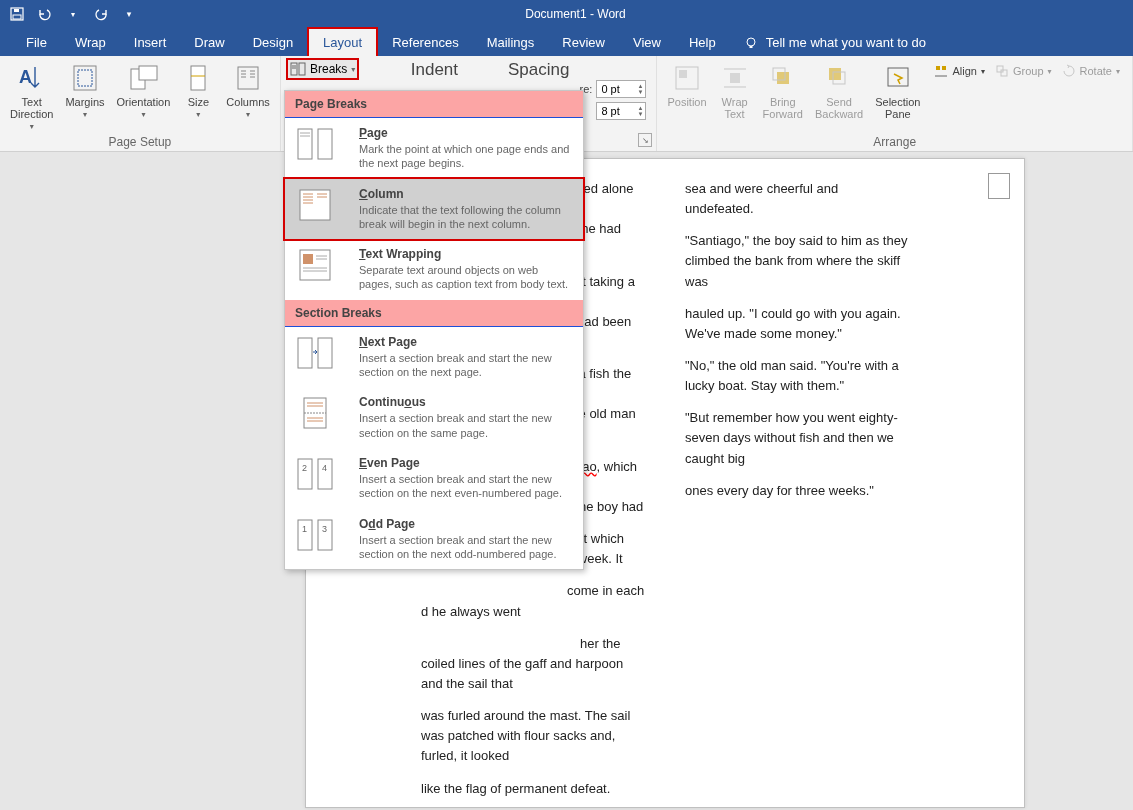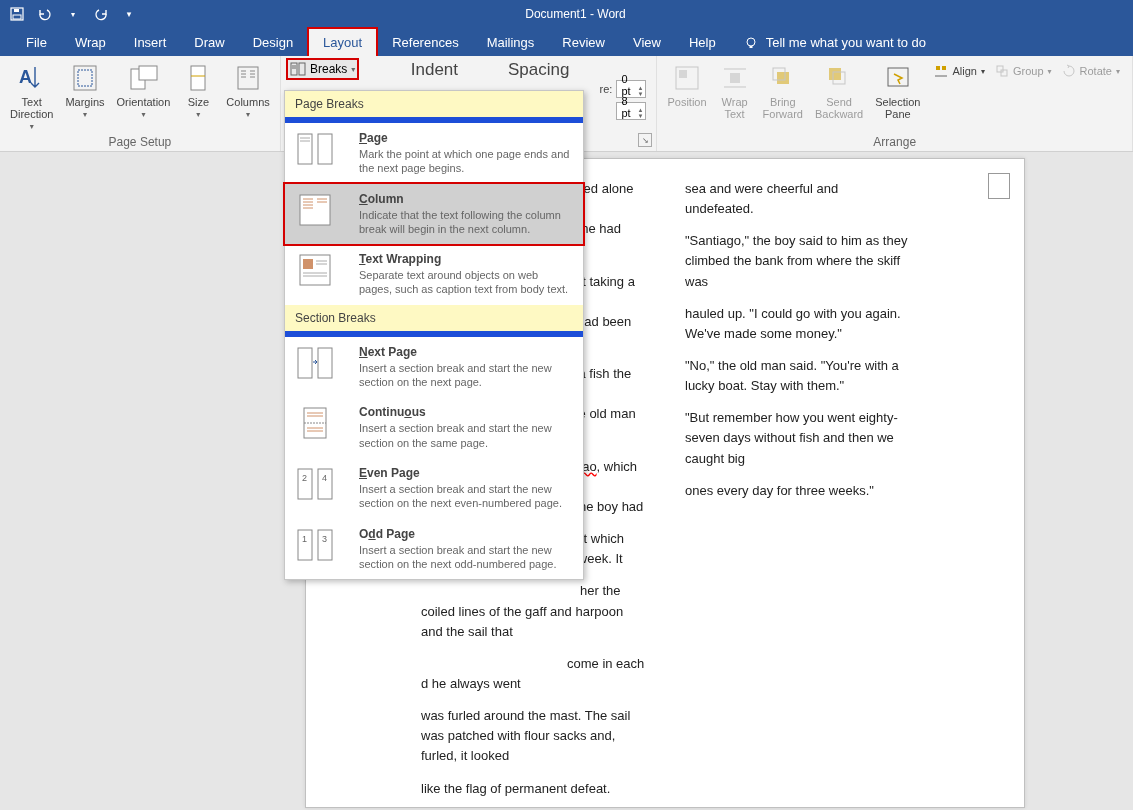--- a/index.html
+++ b/index.html
@@ -17,27 +17,27 @@
 .bulb { width: 14px; height: 14px; }
 
 .ribbon { background: #f3f3f3; height: 96px; border-bottom: 1px solid #d0d0d0; display: flex; position: relative; }
 .rgroup { border-right: 1px solid #e0e0e0; padding: 4px 8px 2px 8px; display: flex; flex-direction: column; justify-content: space-between; }
 .rgroup-inner { display: flex; gap: 8px; align-items: flex-start; }
 .rbtn { display: flex; flex-direction: column; align-items: center; gap: 2px; font-size: 11px; color: #444; cursor: pointer; padding: 2px; }
 .rbtn-icon { width: 32px; height: 32px; display: flex; align-items: center; justify-content: center; }
 .rgroup-label { text-align: center; font-size: 12px; color: #666; padding-top: 2px; }
 .small-ctrl { font-size: 11px; color: #444; display: flex; align-items: center; gap: 4px; padding: 2px 4px; }
 .breaks-btn { border: 2px solid #d40000; background: #e8e8e8; padding: 2px 2px; display: flex; align-items: center; gap: 4px; font-size: 12px; }
-.spin { width: 30px; height: 18px; border: 1px solid #ababab; background: #fff; font-size: 11px; display: flex; align-items: flex-end; justify-content: space-between; padding: 0 2px 0 4px; }
+.spin { width: 50px; height: 18px; border: 1px solid #ababab; background: #fff; font-size: 11px; display: flex; align-items: center; justify-content: space-between; padding: 0 2px 0 4px; }
 .spin-arrows { display: flex; flex-direction: column; font-size: 6px; line-height: 6px; color: #666; }
 .dlg-launcher { position: absolute; bottom: 4px; right: 4px; width: 14px; height: 14px; border: 1px solid #aaa; font-size: 8px; display: flex; align-items: center; justify-content: center; color: #666; }
 .disabled { opacity: 0.5; }
 
 .dropdown { position: absolute; left: 284px; top: 90px; width: 300px; background: #fff; border: 1px solid #c6c6c6; box-shadow: 2px 2px 6px rgba(0,0,0,0.25); z-index: 100; font-size: 12px; }
-.dd-header { background: #fef9c3; padding: 6px 10px; font-weight: 400; color: #444; border-bottom: 6px solid #1d4ed8; }
+.dd-header { background: #fca5a5; padding: 6px 10px; font-weight: 700; color: #444; border-bottom: 1px solid #1d4ed8; }
 .dd-item { display: flex; padding: 8px 10px; gap: 24px; cursor: pointer; }
 .dd-item.hl { background: #d0d0d0; border: 2px solid #d40000; margin: -2px; position: relative; z-index: 1; }
 .dd-icon { width: 40px; height: 36px; flex-shrink: 0; display: flex; align-items: center; justify-content: center; }
 .dd-text { flex: 1; }
 .dd-title { font-weight: 600; color: #444; }
 .dd-title u { text-decoration: underline; }
 .dd-desc { color: #666; font-size: 11px; line-height: 1.3; margin-top: 2px; }
 
 .document { position: absolute; left: 305px; top: 158px; width: 720px; height: 650px; background: #fff; border: 1px solid #c0c0c0; box-shadow: 0 0 4px rgba(0,0,0,0.1); padding: 20px 115px 20px 115px; }
 .columns { display: flex; gap: 40px; }
@@ -403,22 +403,22 @@
 
 <div class="document">
   <div class="pagemark"></div>
   <div class="columns">
     <div class="col">
       <p><span style="visibility:hidden">He was an old man who fis</span><span>hed alone in a</span><br><span style="visibility:hidden">skiff in the Gulf Stream and </span><span>he had gone</span></p>
       <p><span style="visibility:hidden">now eighty-four days witho</span><span>ut taking a fish.</span><br><span style="visibility:hidden">In the first forty days a boy </span><span>had been with</span></p>
       <p><span style="visibility:hidden">But after forty days withou</span><span>t a fish the boy's</span><br><span style="visibility:hidden">parents had told him that t</span><span>he old man was</span></p>
       <p><span style="visibility:hidden">now definitely and finally s</span><span class="squiggle">alao</span><span>, which is the</span><br><span style="visibility:hidden">worst form of unlucky, and </span><span>the boy had</span></p>
       <p><span style="visibility:hidden">gone at their orders in a b</span><span>oat which</span><br><span style="visibility:hidden">caught three good fish </span><span>first week. It</span></p>
+      <p><span style="visibility:hidden">made the boy sad to see </span><span>come in each d he always went</span></p>
       <p><span style="visibility:hidden">down and help him carry eit</span><span>her the coiled lines of the gaff and harpoon and the sail that</span></p>
-      <p><span style="visibility:hidden">made the boy sad to see </span><span>come in each d he always went</span></p>
       <p>was furled around the mast. The sail was patched with flour sacks and, furled, it looked</p>
       <p>like the flag of permanent defeat.</p>
 
     </div>
     <div class="col">
       <p>sea and were cheerful and undefeated.</p>
       <p>"Santiago," the boy said to him as they climbed the bank from where the skiff was</p>
       <p>hauled up. "I could go with you again. We've made some money."</p>
       <p>"No," the old man said. "You're with a lucky boat. Stay with them."</p>
       <p>"But remember how you went eighty-seven days without fish and then we caught big</p>

